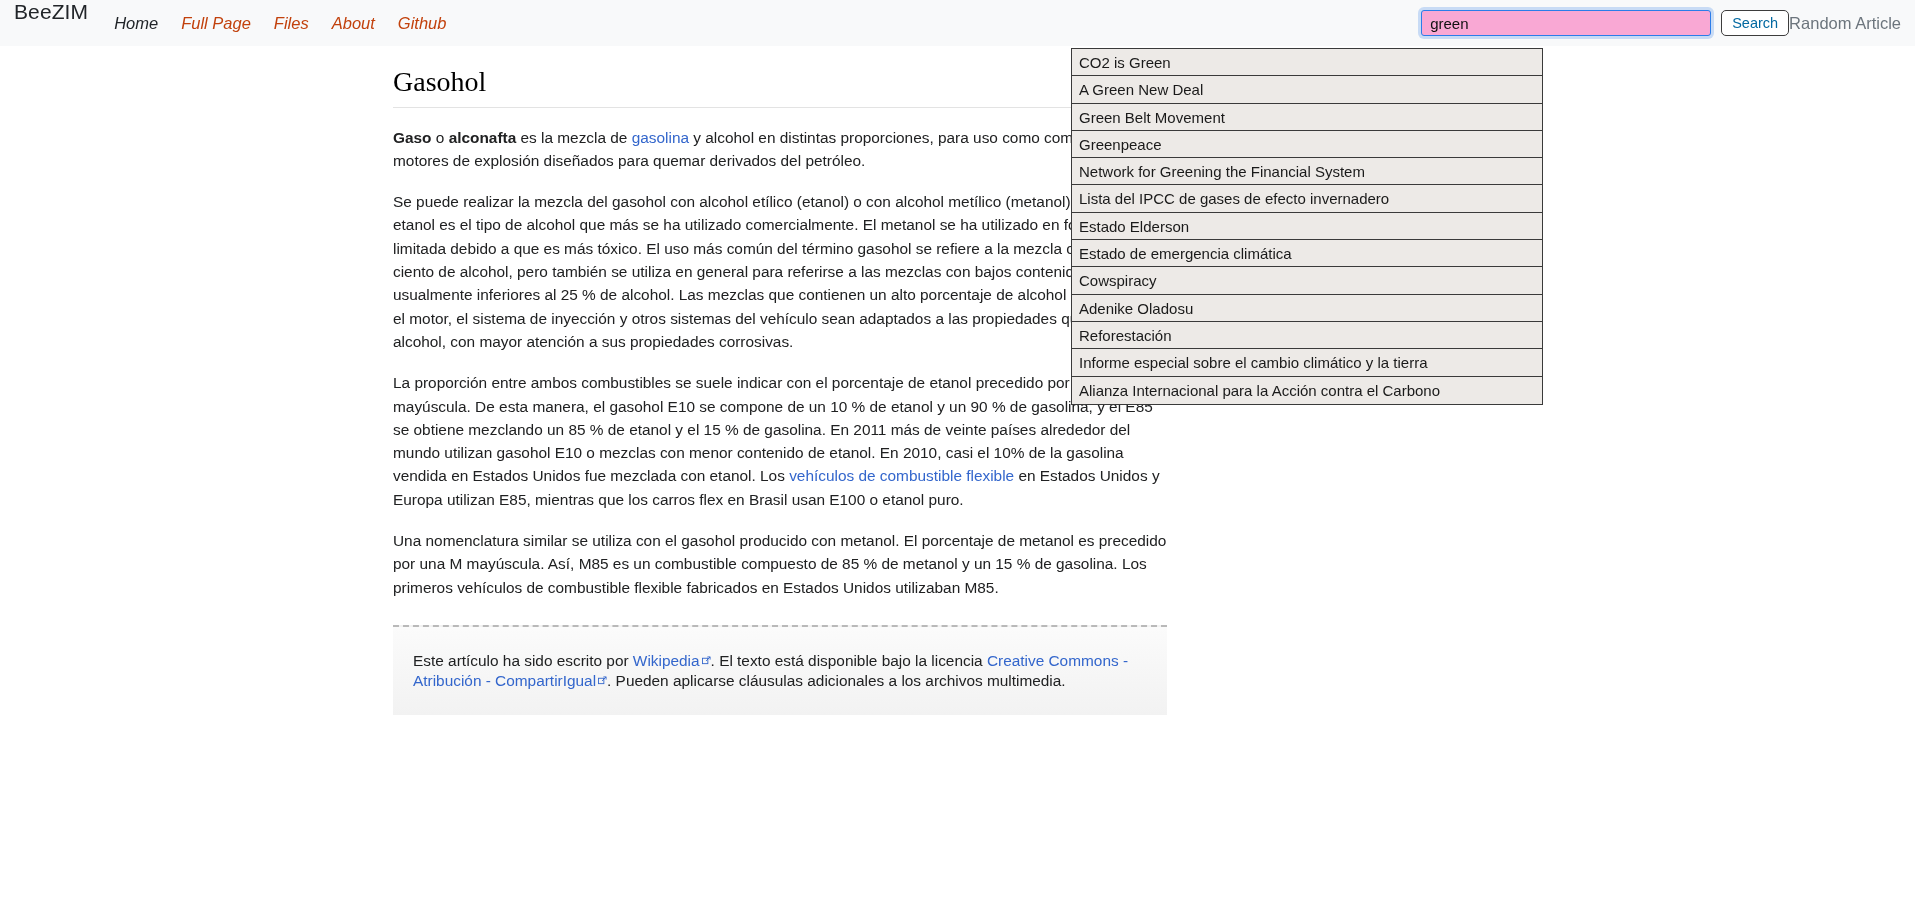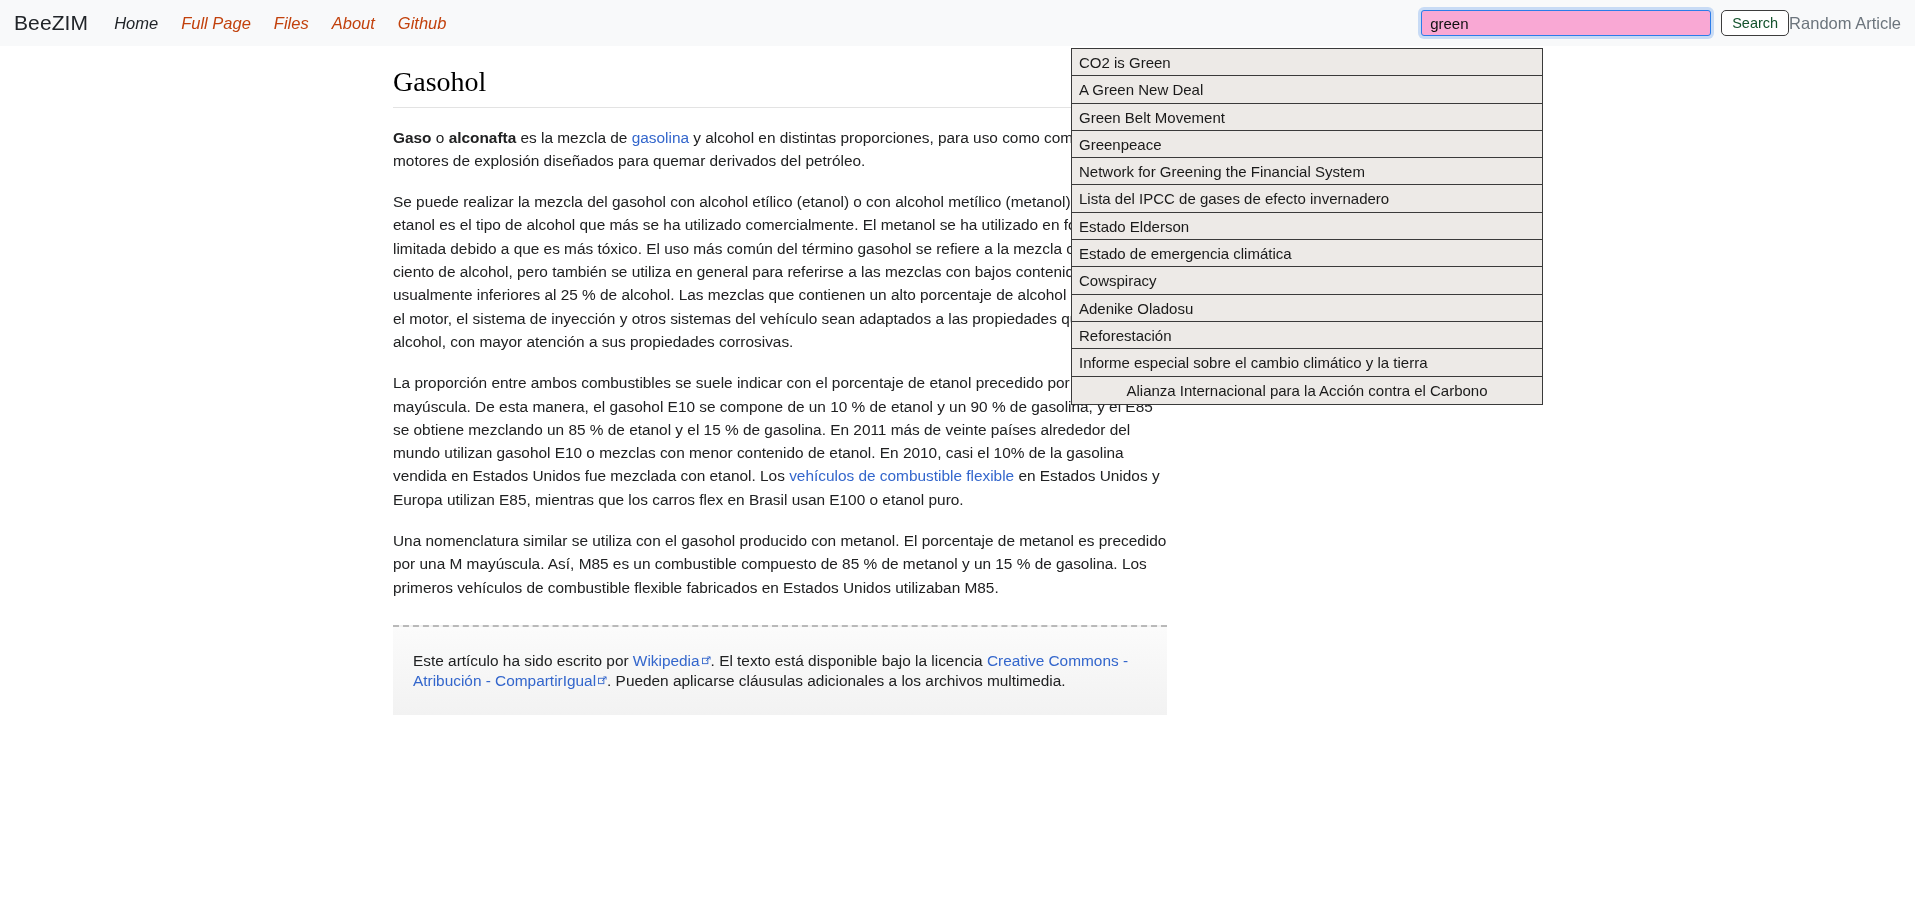--- a/index.html
+++ b/index.html
@@ -14,22 +14,21 @@
     font-family: "Liberation Sans", sans-serif;
     color: #202122;
   }
 
   
   .navbar {
     position: relative;
     height: 46px;
     background: #f8f9fa;
     display: flex;
-    align-items: center;
-    padding: 13px 14px;
+    padding: 0 14px;
     box-sizing: border-box;
   }
   .brand {
     font-size: 21px;
     color: #212529;
     letter-spacing: 0.1px;
     margin-right: 26px;
     white-space: nowrap;
     cursor: pointer;
   }
@@ -73,21 +72,21 @@
   .search-button {
     margin-left: 10px;
     height: 26px;
     font-size: 14.5px;
     font-family: "Liberation Sans", sans-serif;
     padding: 0 10px;
     box-sizing: border-box;
     background: #ffffff;
     border: 1px solid #3d3d3d;
     border-radius: 5px;
-    color: #14532d;
+    color: #0369a1;
     cursor: pointer;
     line-height: 1;
   }
   .random-link {
     margin-left: 0;
     font-size: 16.5px;
     color: #6c757d;
     cursor: pointer;
     white-space: nowrap;
   }
@@ -110,21 +109,21 @@
     border-bottom: 1px solid #3a3a3a;
     padding: 0 7px;
     font-size: 15px;
     color: #1a1a1a;
     white-space: nowrap;
     overflow: hidden;
     text-overflow: ellipsis;
     cursor: pointer;
     box-sizing: border-box;
   }
-  .suggestion-item:last-child { border-bottom: none; text-align: center; }
+  .suggestion-item:last-child { border-bottom: none; }
 
   
   .content {
     padding-top: 8px;
   }
   .article {
     width: 780px;
     margin-left: 393px;
   }
   .article-title {

